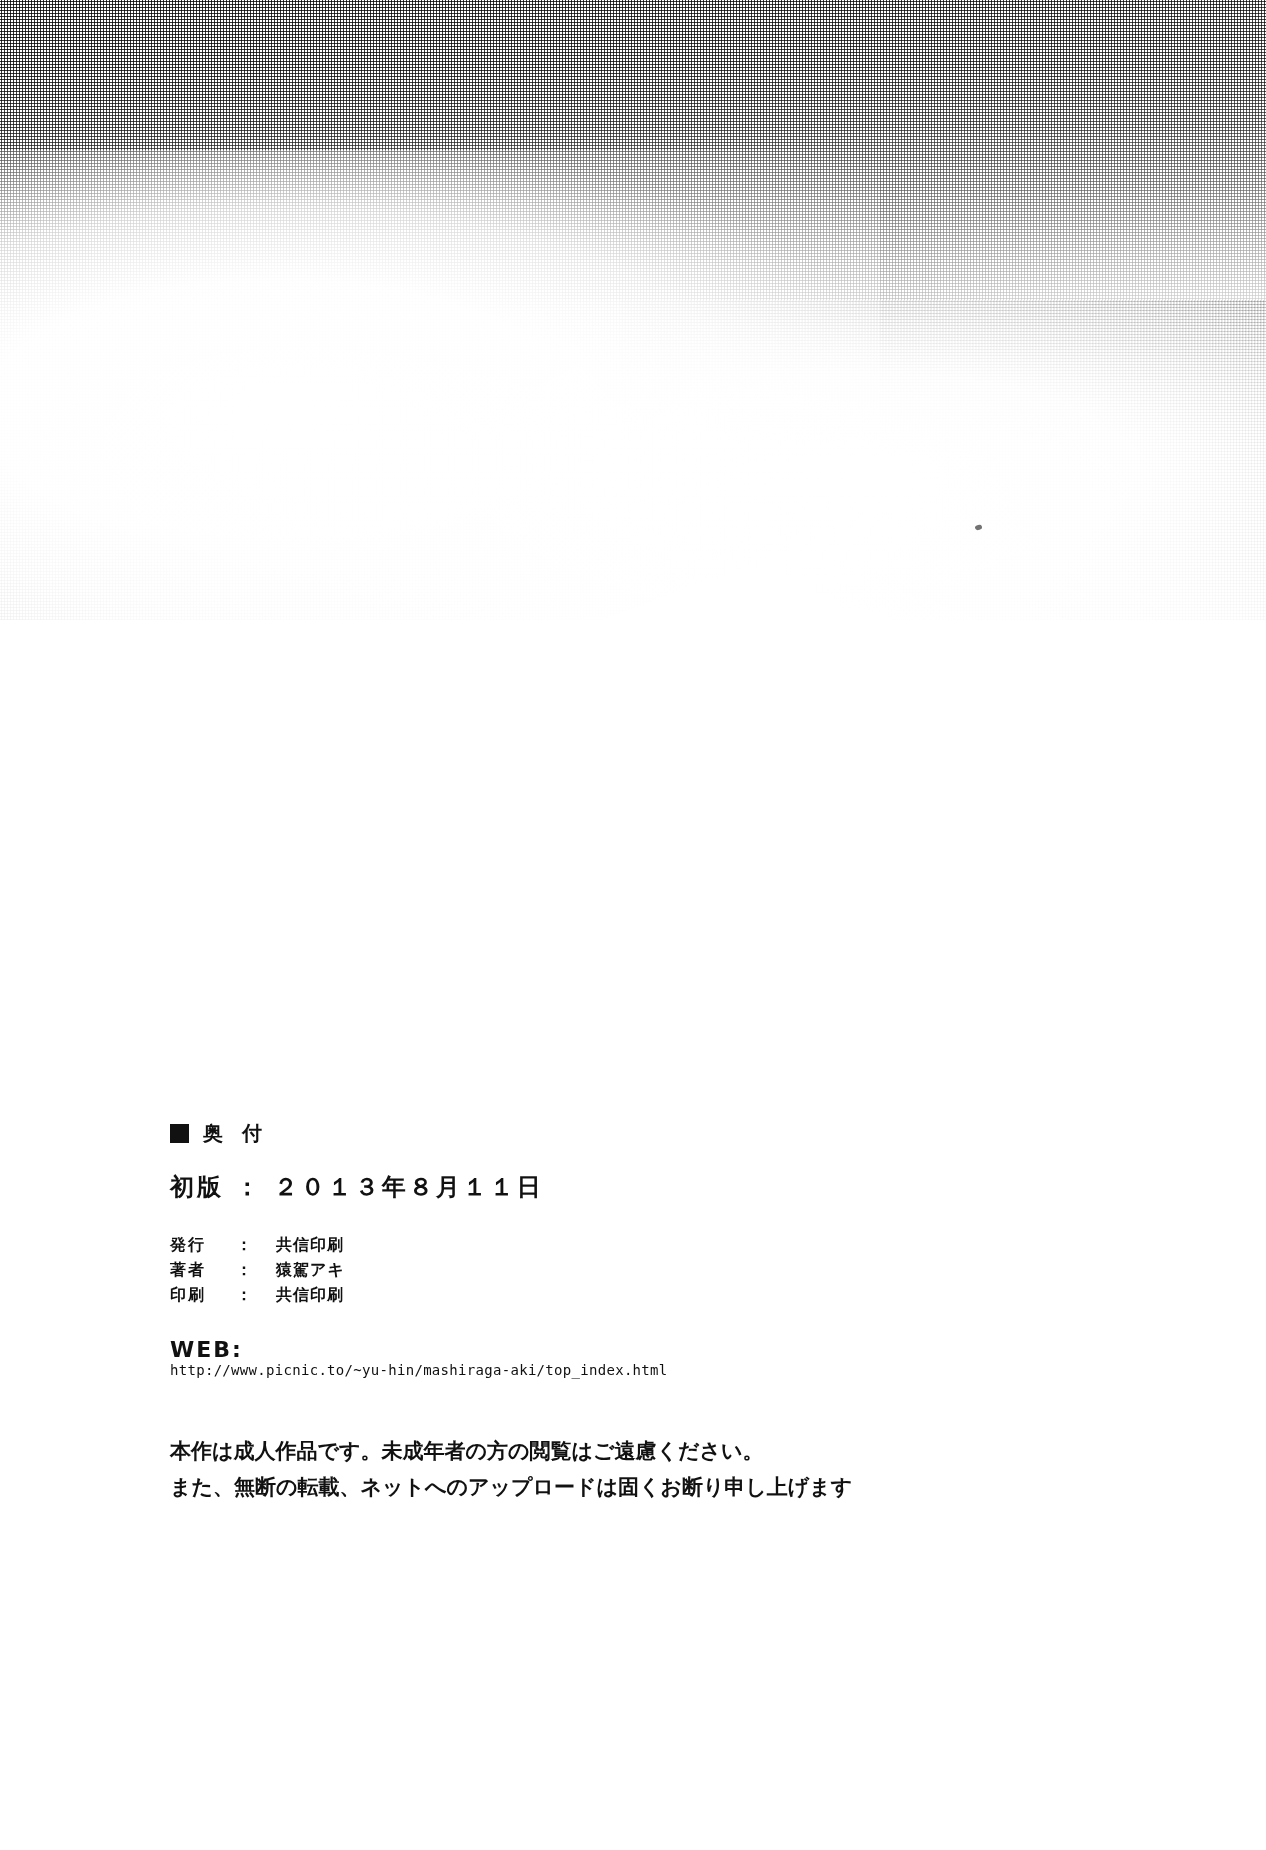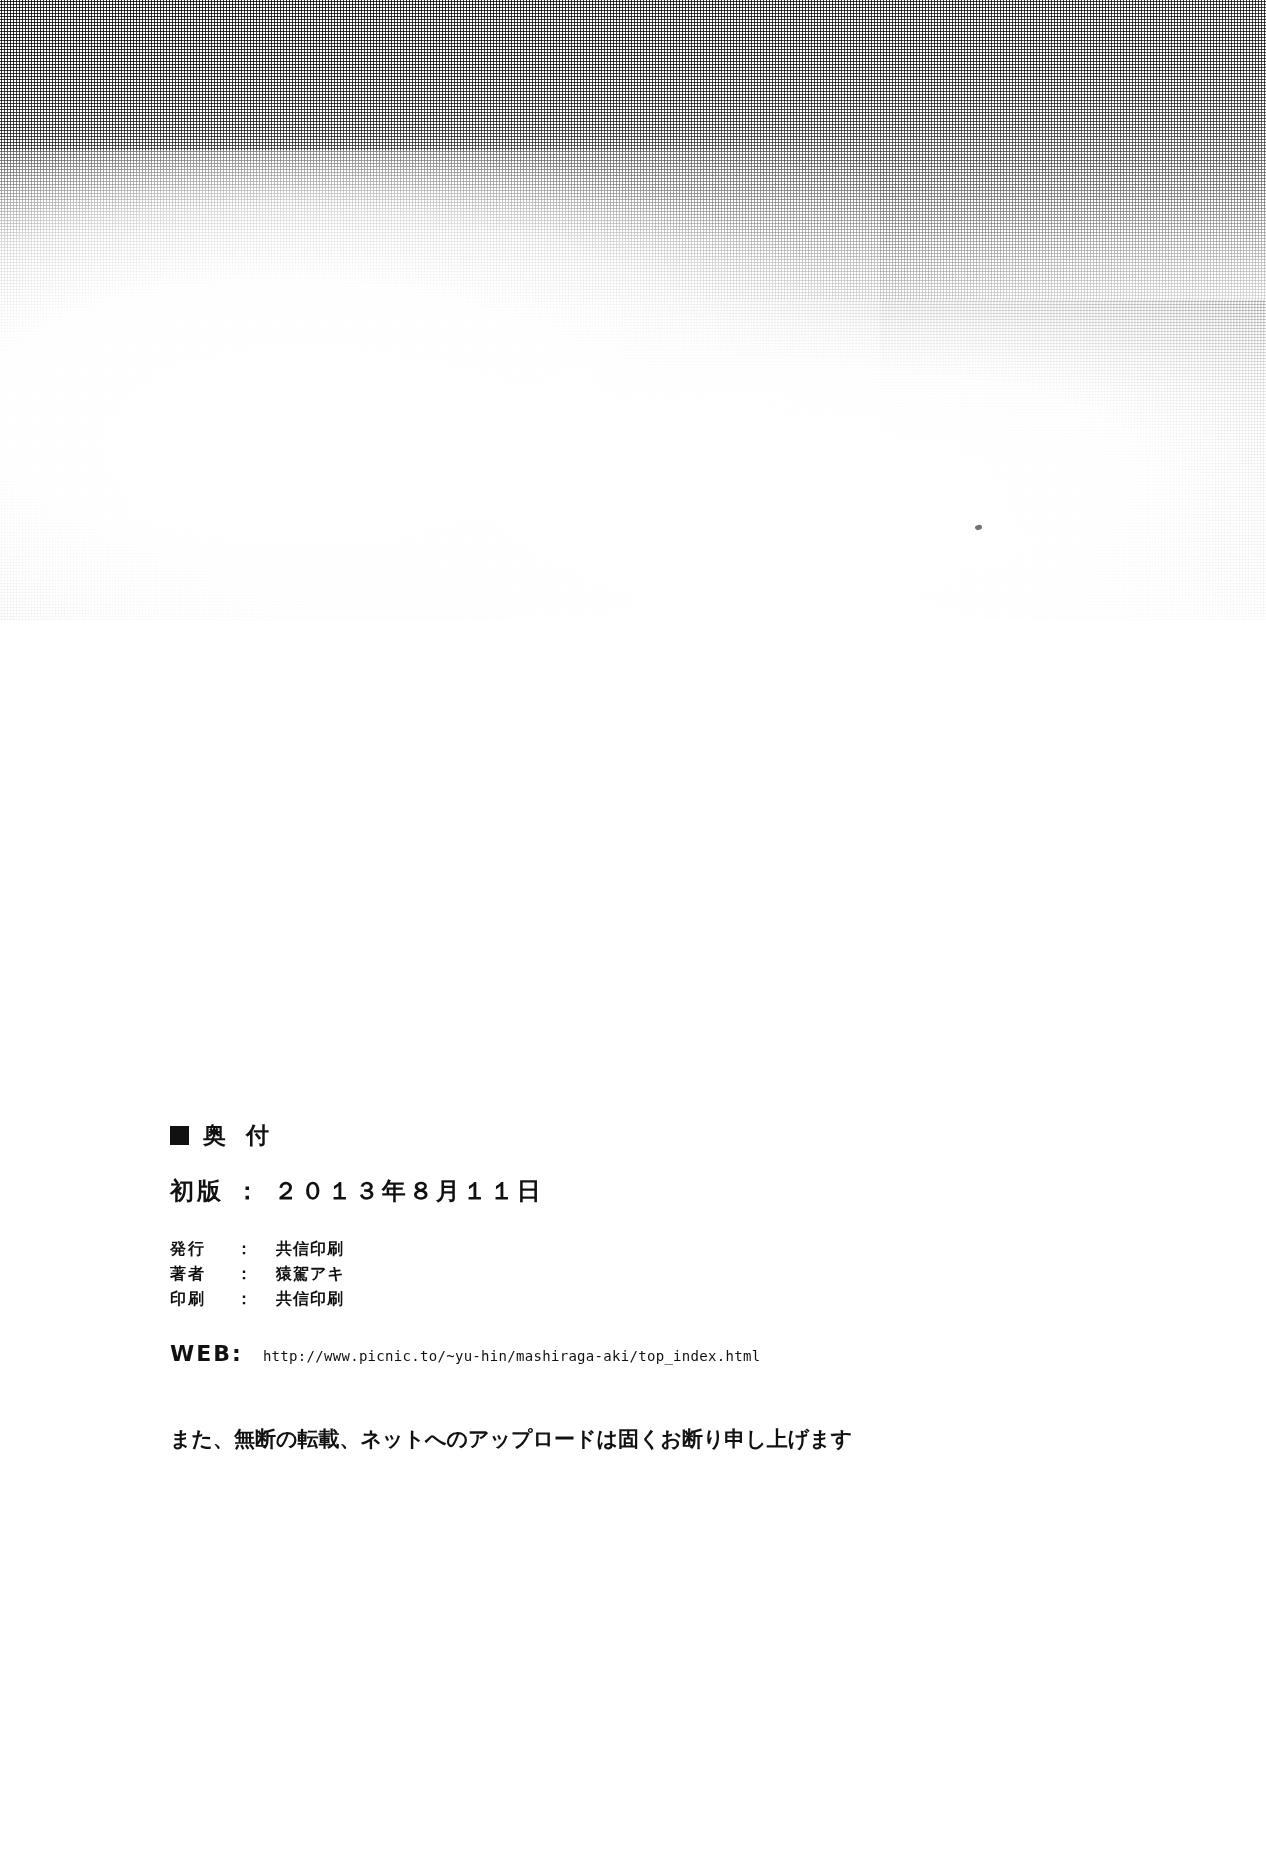--- a/index.html
+++ b/index.html
@@ -137,21 +137,21 @@
     gap: 14px;
     margin-bottom: 24px;
   }
   .cl-head .sq {
     width: 19px;
     height: 19px;
     background: #111111;
     display: block;
   }
   .cl-head .htxt {
-    font-size: 23px;
+    font-size: 20px;
     font-weight: bold;
     letter-spacing: 6px;
     font-family: "DejaVu Sans", sans-serif;
   }
 
   .cl-date {
     font-size: 24px;
     font-weight: bold;
     letter-spacing: 3px;
     font-family: "DejaVu Sans", sans-serif;
@@ -199,20 +199,21 @@
     letter-spacing: 0.5px;
   }
 
   .cl-web {
     display: flex;
     align-items: baseline;
     font-size: 22px;
     font-weight: bold;
     font-family: "DejaVu Sans", sans-serif;
     margin-bottom: 56px;
+    flex-direction: column;
   }
   .cl-web .k {
     letter-spacing: 2px;
     margin-right: 20px;
   }
   .cl-web .v {
     font-family: "DejaVu Sans Mono", monospace;
     font-size: 14px;
     font-weight: normal;
     letter-spacing: 0.3px;
@@ -267,16 +268,17 @@
     </div>
   </div>
 
 
   <div class="cl-web">
     <span class="k">WEB:</span>
     <span class="v">http://www.picnic.to/~yu-hin/mashiraga-aki/top_index.html</span>
   </div>
 
   <div class="cl-notice">
+    <div>本作は成人作品です。未成年者の方の閲覧はご遠慮ください。</div>
     <div>また、無断の転載、ネットへのアップロードは固くお断り申し上げます</div>
   </div>
 
 </div>
 
 </body></html>

